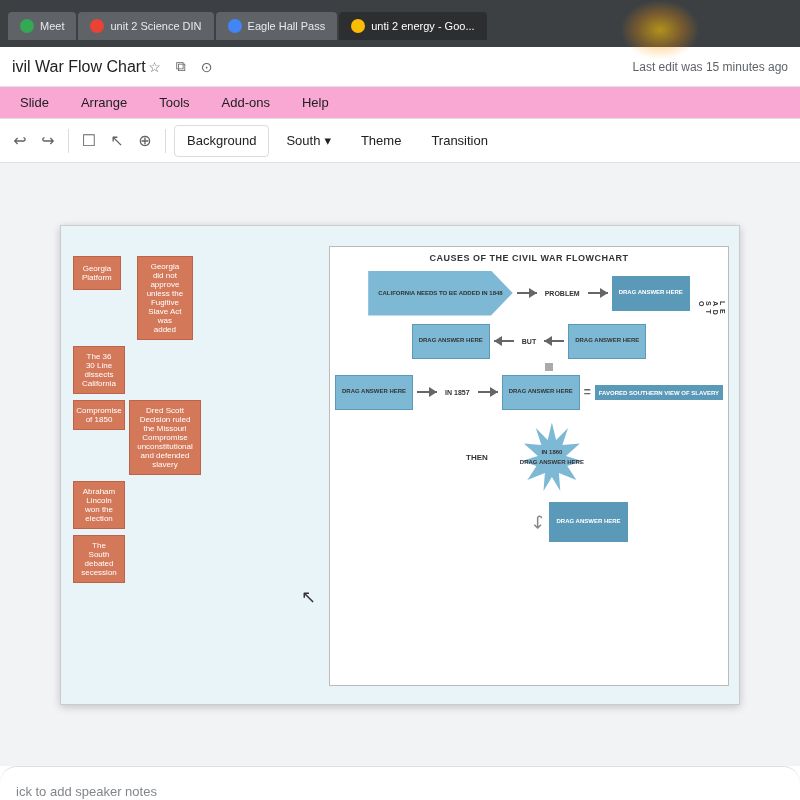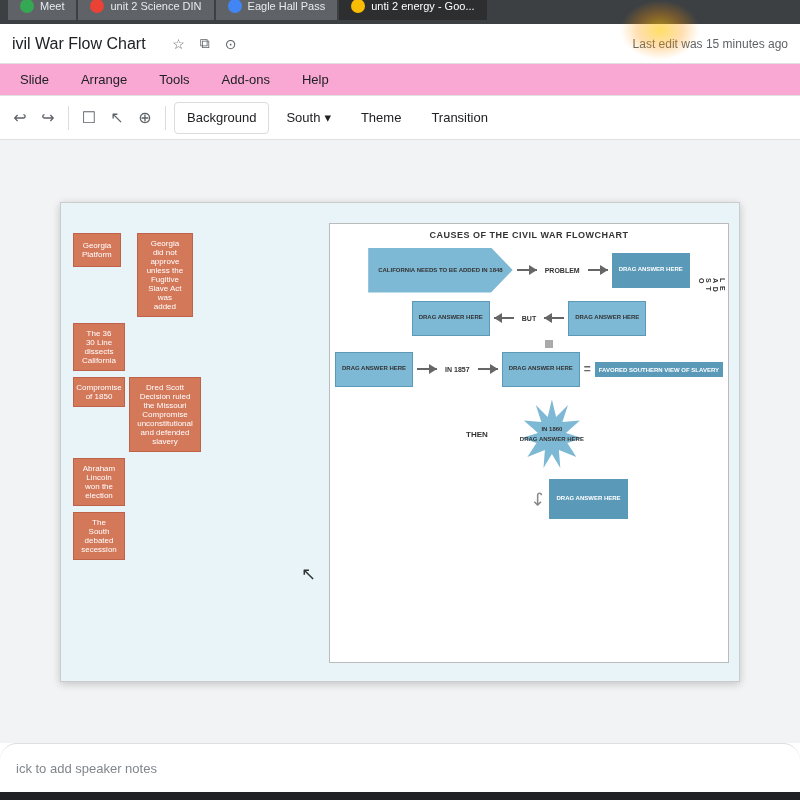--- a/index.html
+++ b/index.html
@@ -7,25 +7,24 @@
       width: 800px;
       height: 800px;
       background: #202124;
       font-family: Arial, sans-serif;
       overflow: hidden;
       position: relative;
     }
 
     
     .browser-tabs {
-      height: 24px;
+      height: 47px;
       background: #3c4043;
       display: flex;
-      align-items: flex-end;
-      padding: 4px 8px;
+      padding: 12px 8px;
       gap: 2px;
     }
     .tab {
       height: 28px;
       padding: 0 12px;
       display: flex;
       align-items: center;
       gap: 6px;
       font-size: 11px;
       color: #e8eaed;
@@ -56,21 +55,21 @@
       display: flex;
       flex-direction: column;
     }
 
     
     .title-bar {
       height: 40px;
       display: flex;
       align-items: center;
       padding: 0 12px;
-      gap: 24px;
+      gap: 0;
       border-bottom: 1px solid #e0e0e0;
       background: #fff;
     }
     .app-title {
       font-size: 16px;
       color: #202124;
       font-weight: 400;
     }
     .title-icons {
       display: flex;

